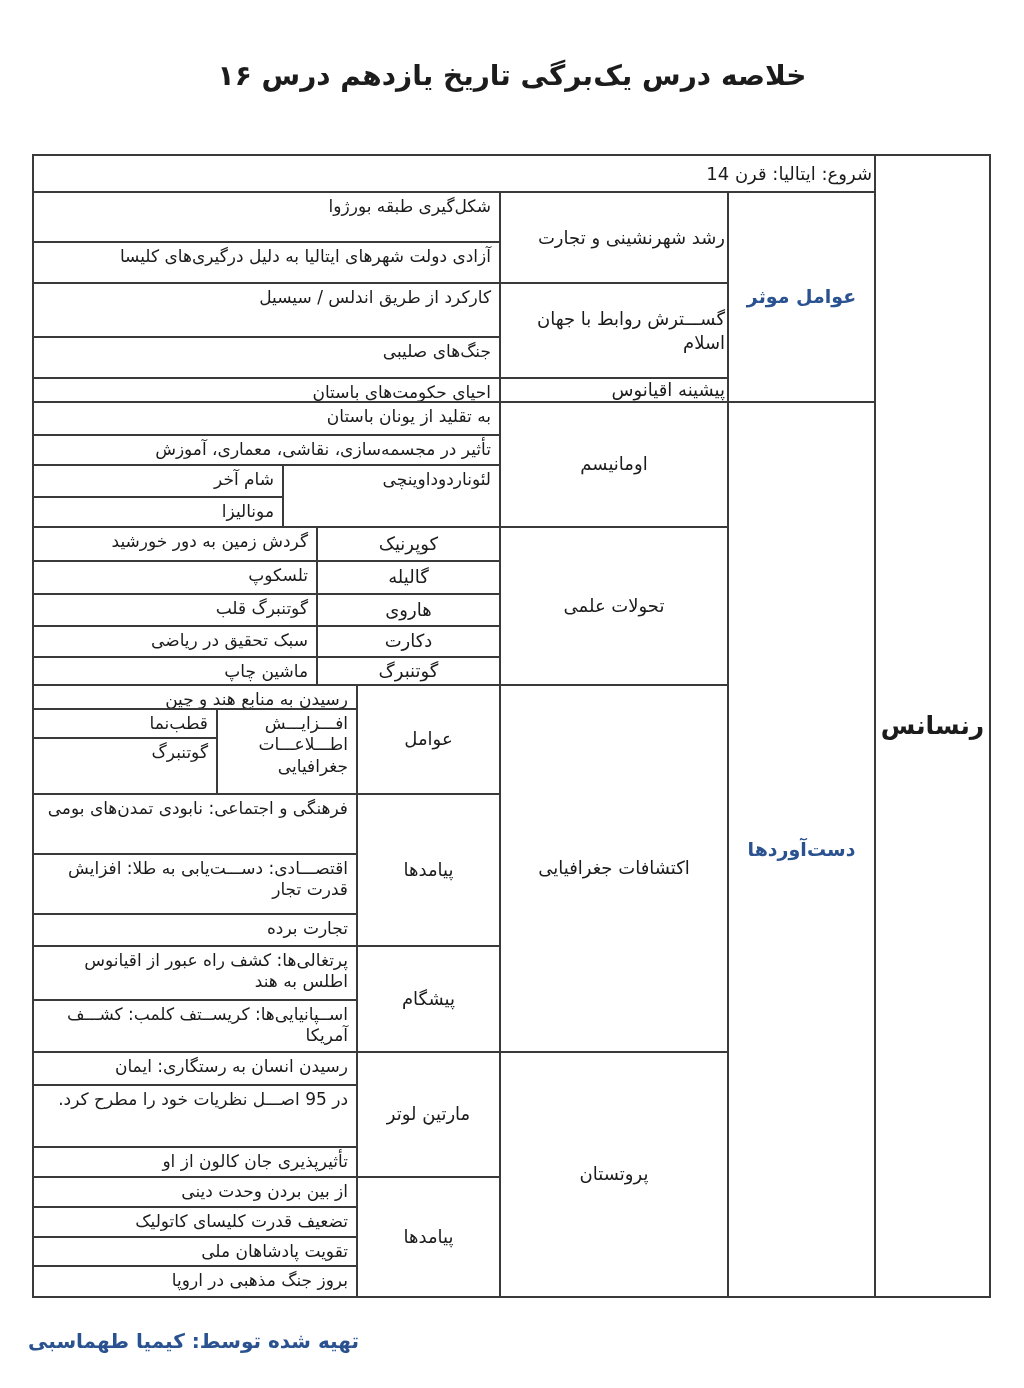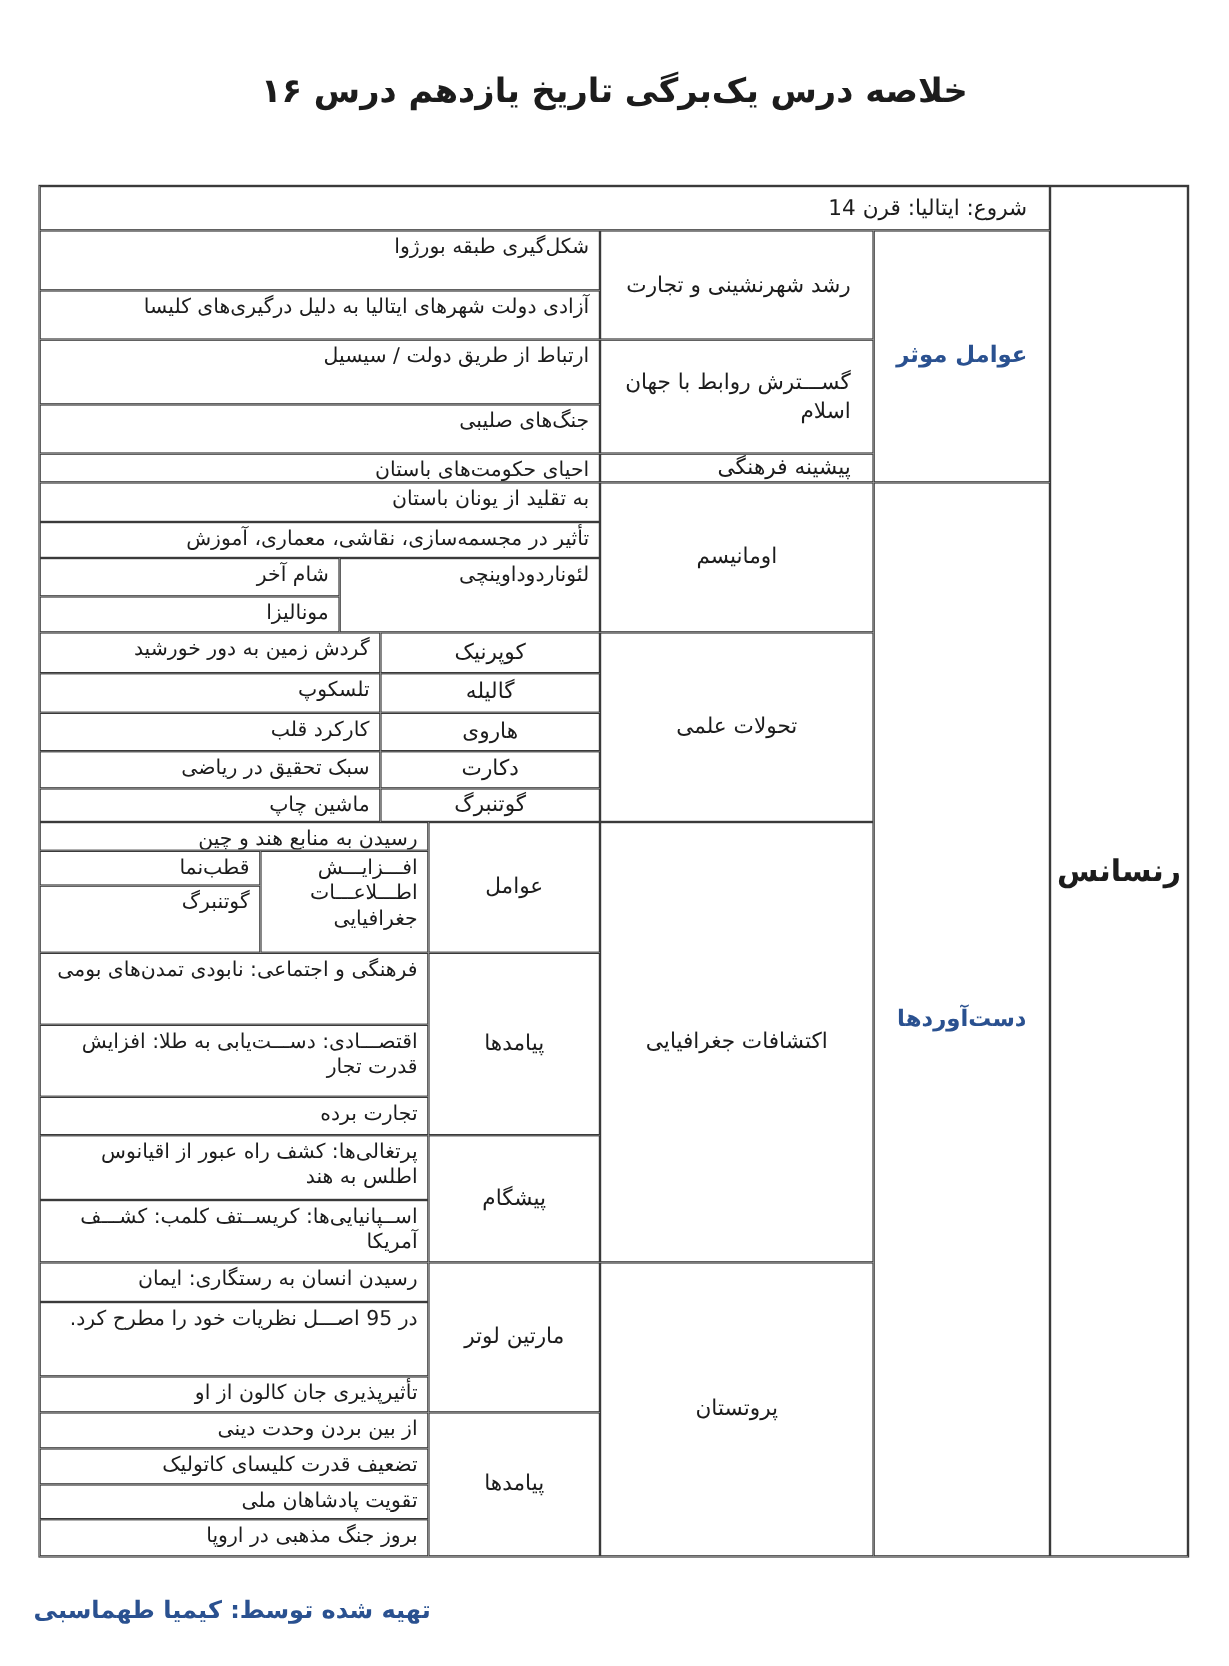--- a/index.html
+++ b/index.html
@@ -29,21 +29,21 @@
   .det{
     font-size:17px;line-height:1.25;text-align:right;
     padding:3px 8px 2px 4px;
   }
   .lbl{
     display:flex;align-items:center;justify-content:center;
     text-align:center;font-size:18px;padding:2px;line-height:1.25;
   }
   .subr{
     display:flex;align-items:center;justify-content:flex-start;
-    text-align:right;font-size:18px;padding:2px 18px;line-height:1.3;
+    text-align:right;font-size:18px;padding:2px 2px;line-height:1.3;
   }
   .cat{
     color:var(--accent_blue,#2a5190);font-weight:bold;font-size:19px;
   }
   .topic{
     font-weight:bold;font-size:25px;
   }
   .start{font-size:18px;}
   .footer{
     position:absolute;top:1300px;left:28px;
@@ -61,44 +61,44 @@
   <div class="grid">
 
     <div class="c subr start" style="grid-area:1/2/2/9">شروع: ایتالیا: قرن 14</div>
     <div class="c lbl topic" style="grid-area:1/1/31/2">رنسانس</div>
 
     <div class="c lbl cat" style="grid-area:2/2/7/3">عوامل موثر</div>
     <div class="c lbl cat" style="grid-area:7/2/31/3">دست‌آوردها</div>
 
     <div class="c subr" style="grid-area:2/3/4/4">رشد شهرنشینی و تجارت</div>
     <div class="c subr" style="grid-area:4/3/6/4">گســـترش روابط با جهان اسلام</div>
-    <div class="c subr" style="grid-area:6/3/7/4">پیشینه فرهنگی</div>
+    <div class="c subr" style="grid-area:6/3/7/4">پیشینه اقیانوس</div>
     <div class="c lbl" style="grid-area:7/3/11/4">اومانیسم</div>
     <div class="c lbl" style="grid-area:11/3/16/4">تحولات علمی</div>
     <div class="c lbl" style="grid-area:16/3/24/4">اکتشافات جغرافیایی</div>
     <div class="c lbl" style="grid-area:24/3/31/4">پروتستان</div>
 
     <div class="c det" style="grid-area:2/4/3/9">شکل‌گیری طبقه بورژوا</div>
     <div class="c det" style="grid-area:3/4/4/9">آزادی دولت شهرهای ایتالیا به دلیل درگیری‌های کلیسا</div>
-    <div class="c det" style="grid-area:4/4/5/9">ارتباط از طریق دولت / سیسیل</div>
+    <div class="c det" style="grid-area:4/4/5/9">کارکرد از طریق اندلس / سیسیل</div>
     <div class="c det" style="grid-area:5/4/6/9">جنگ‌های صلیبی</div>
     <div class="c det" style="grid-area:6/4/7/9">احیای حکومت‌های باستان</div>
 
     <div class="c det" style="grid-area:7/4/8/9">به تقلید از یونان باستان</div>
     <div class="c det" style="grid-area:8/4/9/9">تأثیر در مجسمه‌سازی، نقاشی، معماری، آموزش</div>
     <div class="c det" style="grid-area:9/4/11/7">لئوناردوداوینچی</div>
     <div class="c det" style="grid-area:9/7/10/9">شام آخر</div>
     <div class="c det" style="grid-area:10/7/11/9">مونالیزا</div>
 
     <div class="c lbl" style="grid-area:11/4/12/6">کوپرنیک</div>
     <div class="c det" style="grid-area:11/6/12/9">گردش زمین به دور خورشید</div>
     <div class="c lbl" style="grid-area:12/4/13/6">گالیله</div>
     <div class="c det" style="grid-area:12/6/13/9">تلسکوپ</div>
     <div class="c lbl" style="grid-area:13/4/14/6">هاروی</div>
-    <div class="c det" style="grid-area:13/6/14/9">کارکرد قلب</div>
+    <div class="c det" style="grid-area:13/6/14/9">گوتنبرگ قلب</div>
     <div class="c lbl" style="grid-area:14/4/15/6">دکارت</div>
     <div class="c det" style="grid-area:14/6/15/9">سبک تحقیق در ریاضی</div>
     <div class="c lbl" style="grid-area:15/4/16/6">گوتنبرگ</div>
     <div class="c det" style="grid-area:15/6/16/9">ماشین چاپ</div>
 
     <div class="c lbl" style="grid-area:16/4/19/5">عوامل</div>
     <div class="c det" style="grid-area:16/5/17/9">رسیدن به منابع هند و چین</div>
     <div class="c det" style="grid-area:17/5/19/8">افـــزایـــش اطـــلاعـــات جغرافیایی</div>
     <div class="c det" style="grid-area:17/8/18/9">قطب‌نما</div>
     <div class="c det" style="grid-area:18/8/19/9">گوتنبرگ</div>

